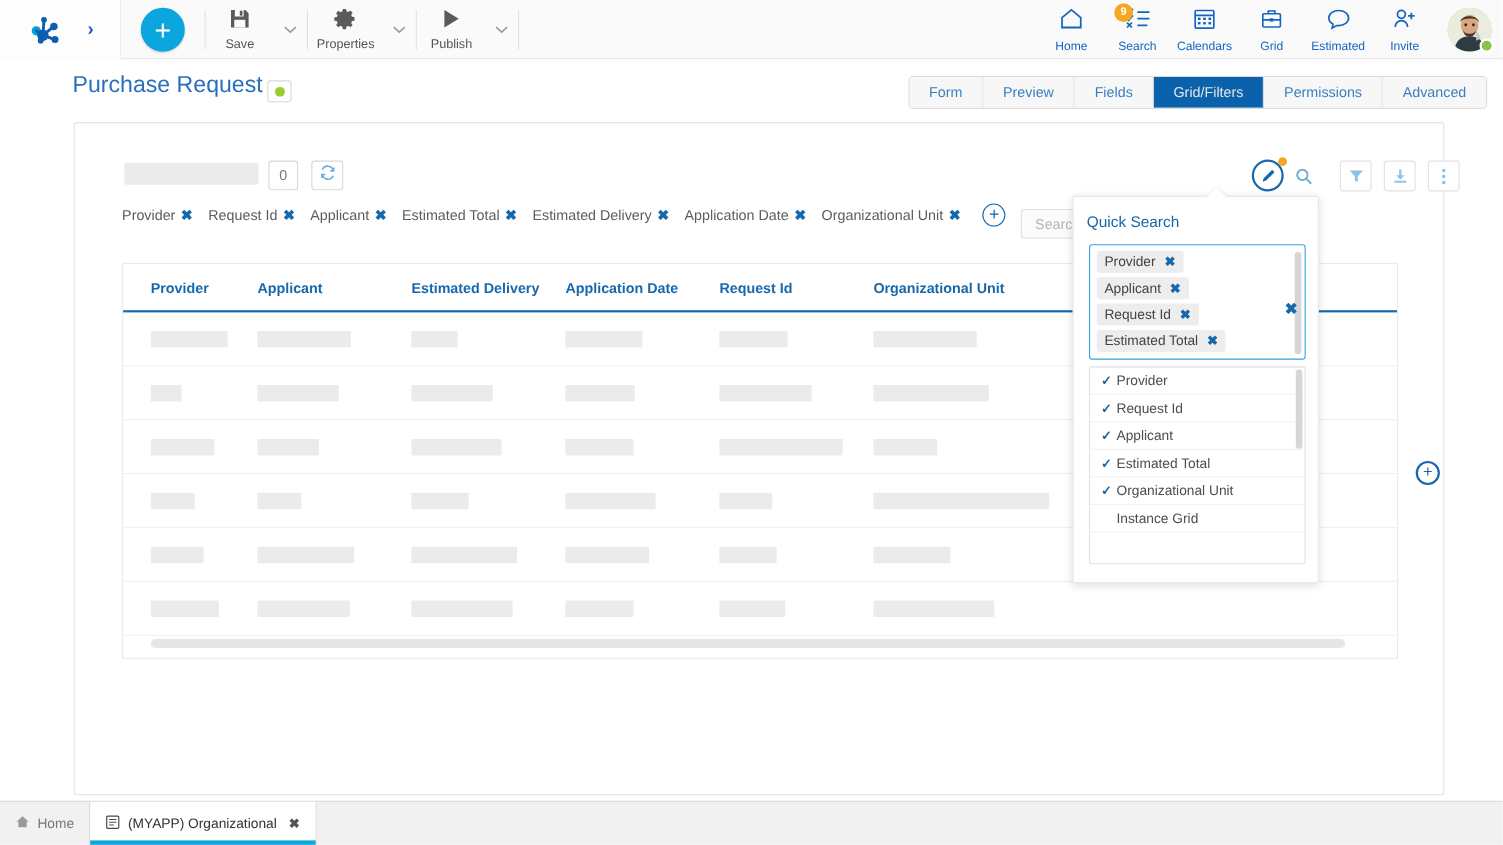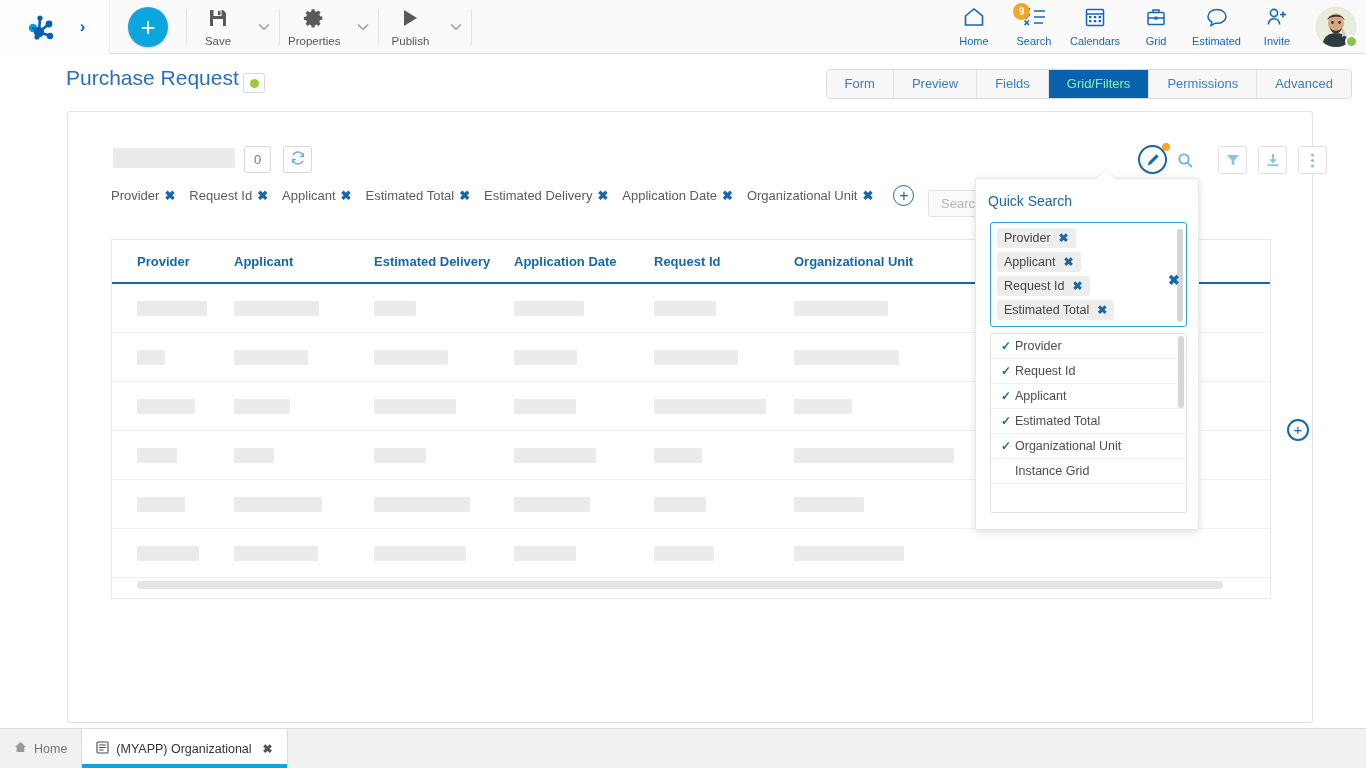--- a/index.html
+++ b/index.html
@@ -102,21 +102,21 @@
     position: absolute; right: 14px; top: 69px;
     display: flex; border: 1px solid #dcdcdc; border-radius: 4px; overflow: hidden;
     background: #f7f7f7;
   }
   .tab {
     padding: 0 18px; height: 28px; line-height: 28px;
     font-size: 13px; color: #3a7ec0; cursor: pointer;
     border-right: 1px solid #e2e2e2; background: #f7f7f7;
   }
   .tab:last-child { border-right: none; }
-  .tab.active { background: #0a62ad; color: #86efac; text-align: right; }
+  .tab.active { background: #0a62ad; color: #e5e5e5; text-align: right; }
 
   
   .card {
     position: absolute; left: 67px; top: 111px;
     width: 1246px; height: 612px;
     background: #fff; border: 1px solid #e3e3e3; border-radius: 3px;
   }
 
   
   .fr-skel {

